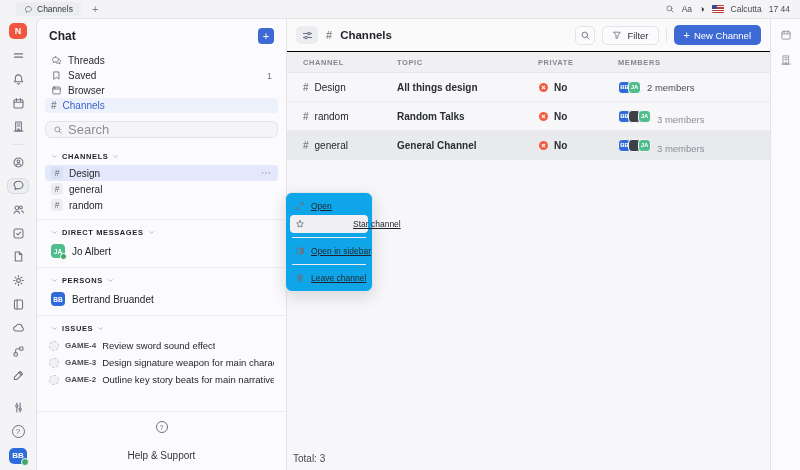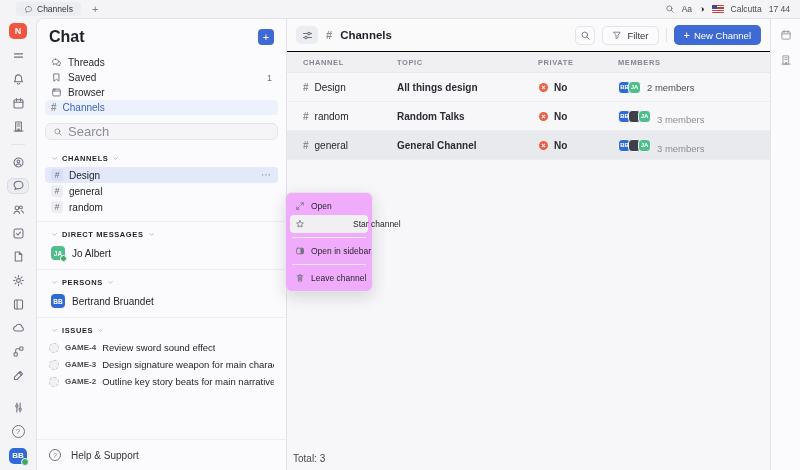--- a/index.html
+++ b/index.html
@@ -35,21 +35,21 @@
   .help-ring { width:13px; height:13px; border:1.2px solid #6E7280; border-radius:50%; color:#6E7280; font-size:8px; display:flex; align-items:center; justify-content:center; }
   .rail-avatar { width:18px; height:18px; border-radius:5px; background:#2E6BD8; color:#fff; font-size:8px; font-weight:bold; display:flex; align-items:center; justify-content:center; position:relative; }
   .rail-avatar::after { content:""; position:absolute; right:-2px; bottom:-2px; width:6px; height:6px; border-radius:50%; background:#3FA865; border:1.5px solid #F4F4F6; }
 
   
   .workspace { flex:1; display:flex; border:1px solid #E2E3E7; border-right:none; border-bottom:none; border-radius:8px 0 0 0; overflow:hidden; background:#FBFBFD; }
 
   
   .sidebar { width:250px; flex:none; background:#FBFBFD; border-right:1px solid #E2E3E7; display:flex; flex-direction:column; }
   .sb-header { display:flex; align-items:center; justify-content:space-between; padding:9px 12px 7px; }
-  .sb-title { font-size:16px; font-weight:bold; color:#1F2228; }
+  .sb-title { font-size:12px; font-weight:bold; color:#1F2228; }
   .blue-plus { width:16px; height:16px; border-radius:4px; background:#3E6AD6; color:#fff; font-size:11px; display:flex; align-items:center; justify-content:center; line-height:1; }
   .sb-nav { padding:2px 8px 0; }
   .nav-item { height:15px; display:flex; align-items:center; gap:6px; padding:0 6px; border-radius:4px; font-size:10px; color:#27292E; }
   .nav-item .badge { margin-left:auto; color:#6E7280; font-size:9px; }
   .nav-item.active { background:#EDF1FB; color:#3B63CE; }
   .nav-item svg.ic { width:11px; height:11px; }
   .sb-search { margin:8px 8px 6px; height:17px; display:flex; align-items:center; gap:5px; padding:0 7px; background:#F5F5F7; border:1px solid #E3E4E8; border-radius:6px; }
   .sb-search svg.ic { width:10px; height:10px; stroke:#8A8E96; }
   .sb-search input { border:none; outline:none; background:transparent; font-size:13px; color:#33363C; width:100%; font-family:inherit; }
   .sb-search input::placeholder { color:#8A8E96; }
@@ -67,21 +67,21 @@
   .dots { margin-left:auto; color:#8A8E96; font-size:10px; letter-spacing:1px; line-height:0; }
   .person-item { height:20px; display:flex; align-items:center; gap:7px; padding:0 6px; font-size:10px; color:#24262B; }
   .mini-av { width:14px; height:14px; border-radius:4px; color:#fff; font-size:6.5px; font-weight:bold; display:flex; align-items:center; justify-content:center; position:relative; flex:none; }
   .mini-av.green { background:#50BE8C; }
   .mini-av.blue { background:#2E6BD8; }
   .mini-av.online::after { content:""; position:absolute; right:-2px; bottom:-2px; width:5px; height:5px; border-radius:50%; background:#3FA865; border:1.2px solid #FBFBFD; }
   .issue-item { height:17px; display:flex; align-items:center; gap:6px; padding:0 4px; }
   .issue-dash { width:10px; height:10px; border:1.2px dashed #C3C6CD; border-radius:50%; background:#F1F1F4; flex:none; }
   .issue-id { font-size:8px; font-weight:bold; color:#4A4D53; flex:none; }
   .issue-title { font-size:9.5px; color:#24262B; white-space:nowrap; overflow:hidden; }
-  .sb-footer { border-top:1px solid #EEEEF1; padding:9px 12px; display:flex; align-items:center; gap:10px; font-size:10px; color:#33363C; }
+  .sb-footer { border-top:1px solid #EEEEF1; padding:9px 12px; display:flex; align-items:center; gap:17px; font-size:10px; color:#33363C;flex-direction:column; }
   .sb-footer .help-ring { width:12px; height:12px; font-size:7px; }
 
   
   .main { flex:1; background:#F7F7F9; display:flex; flex-direction:column; position:relative; min-width:0; }
   .main-header { height:32px; flex:none; background:#FAFAFB; display:flex; align-items:center; gap:8px; padding:0 9px; }
   .tool-chip { width:22px; height:18px; background:#ECEDF0; border-radius:5px; display:flex; align-items:center; justify-content:center; }
   .hash-plain { color:#8A8E96; font-size:11px; font-weight:bold; }
   .main-title { font-size:11.5px; font-weight:bold; color:#1F2228; }
   .mh-right { margin-left:auto; display:flex; align-items:center; gap:7px; }
   .icon-btn { width:20px; height:19px; border:1px solid #E3E4E8; background:#FBFBFD; border-radius:5px; display:flex; align-items:center; justify-content:center; }
@@ -109,21 +109,21 @@
   .av-chip + .av-chip { margin-left:-3px; }
   .members-label { margin-left:6px; color:#4A4E55; font-size:9.5px; }
   .members-label.muted { color:#8A8E96;margin-top:6px; }
   .total-bar { position:absolute; left:6px; bottom:6px; font-size:10px; color:#44474D; }
 
   
   .rightrail { width:30px; flex:none; background:#FBFBFD; border-left:1px solid #E2E3E7; display:flex; flex-direction:column; align-items:center; padding-top:10px; gap:13px; }
   .rightrail svg.ic { stroke:#989CA5; width:12px; height:12px; }
 
   
-  .ctx-menu { position:absolute; left:285px; top:192px; width:88px; background:#f0abfc; border:1px solid #E4E5E9; border-radius:7px; box-shadow:0 5px 16px rgba(20,20,30,.14); padding:4px; z-index:20; }
+  .ctx-menu { position:absolute; left:285px; top:192px; width:88px; background:#0ea5e9; border:1px solid #E4E5E9; border-radius:7px; box-shadow:0 5px 16px rgba(20,20,30,.14); padding:4px; z-index:20;text-decoration:underline; }
   .ctx-item { display:flex; align-items:center; gap:6px; height:18px; padding:0 5px; border-radius:4px; font-size:8.5px; color:#26282D; white-space:nowrap; }
   .ctx-item.hover { background:#F0F0F2;gap:48px; }
   .ctx-item svg.ic { width:10px; height:10px; }
   .ctx-divider { height:1px; background:#ECECEF; margin:4px 2px; }
 </style>
 </head>
 <body>
 
 <svg width="0" height="0" style="position:absolute">
   <defs>

